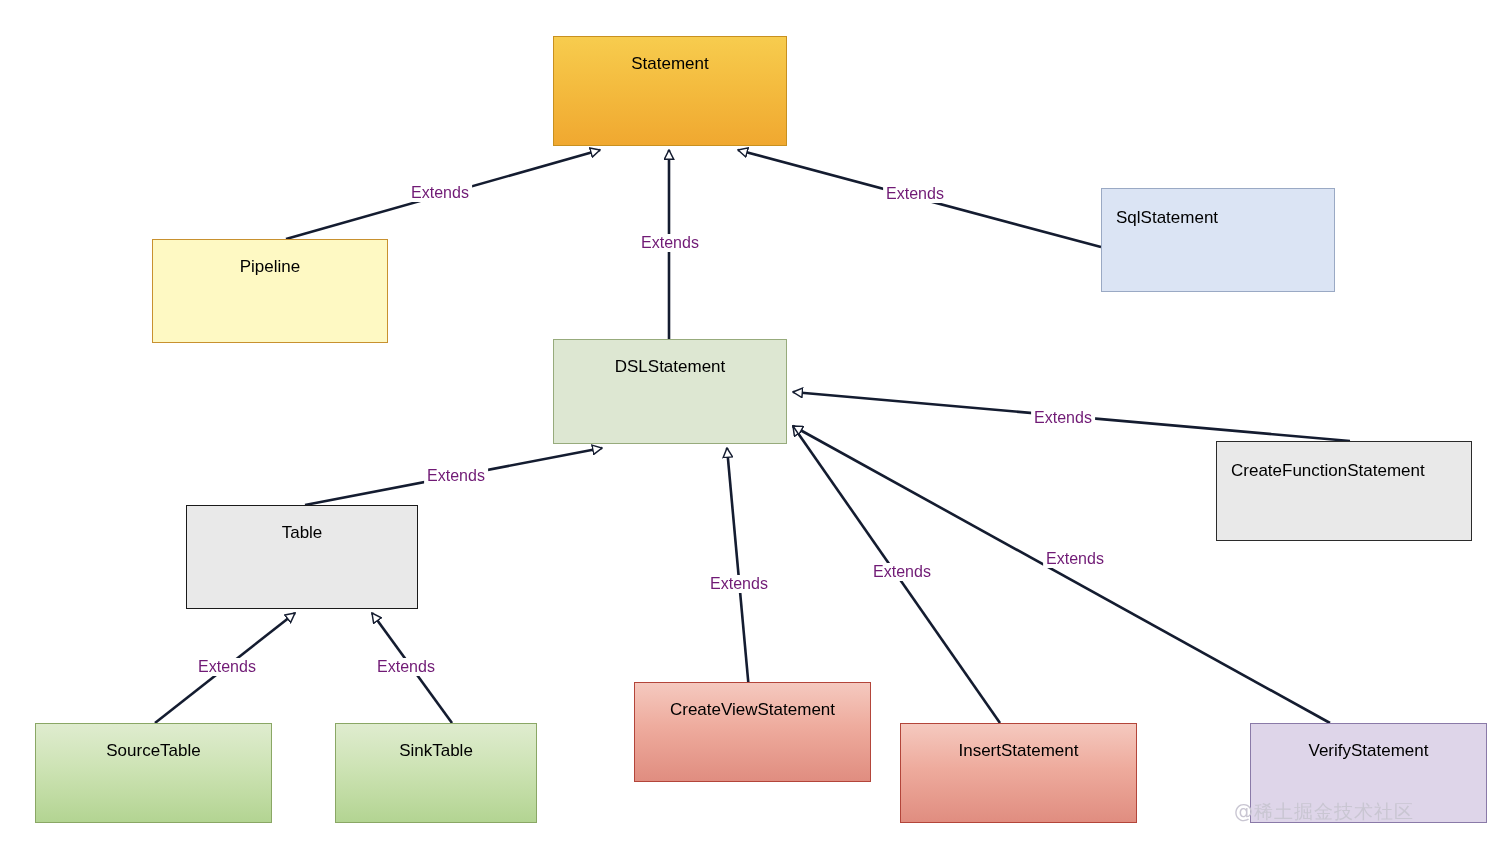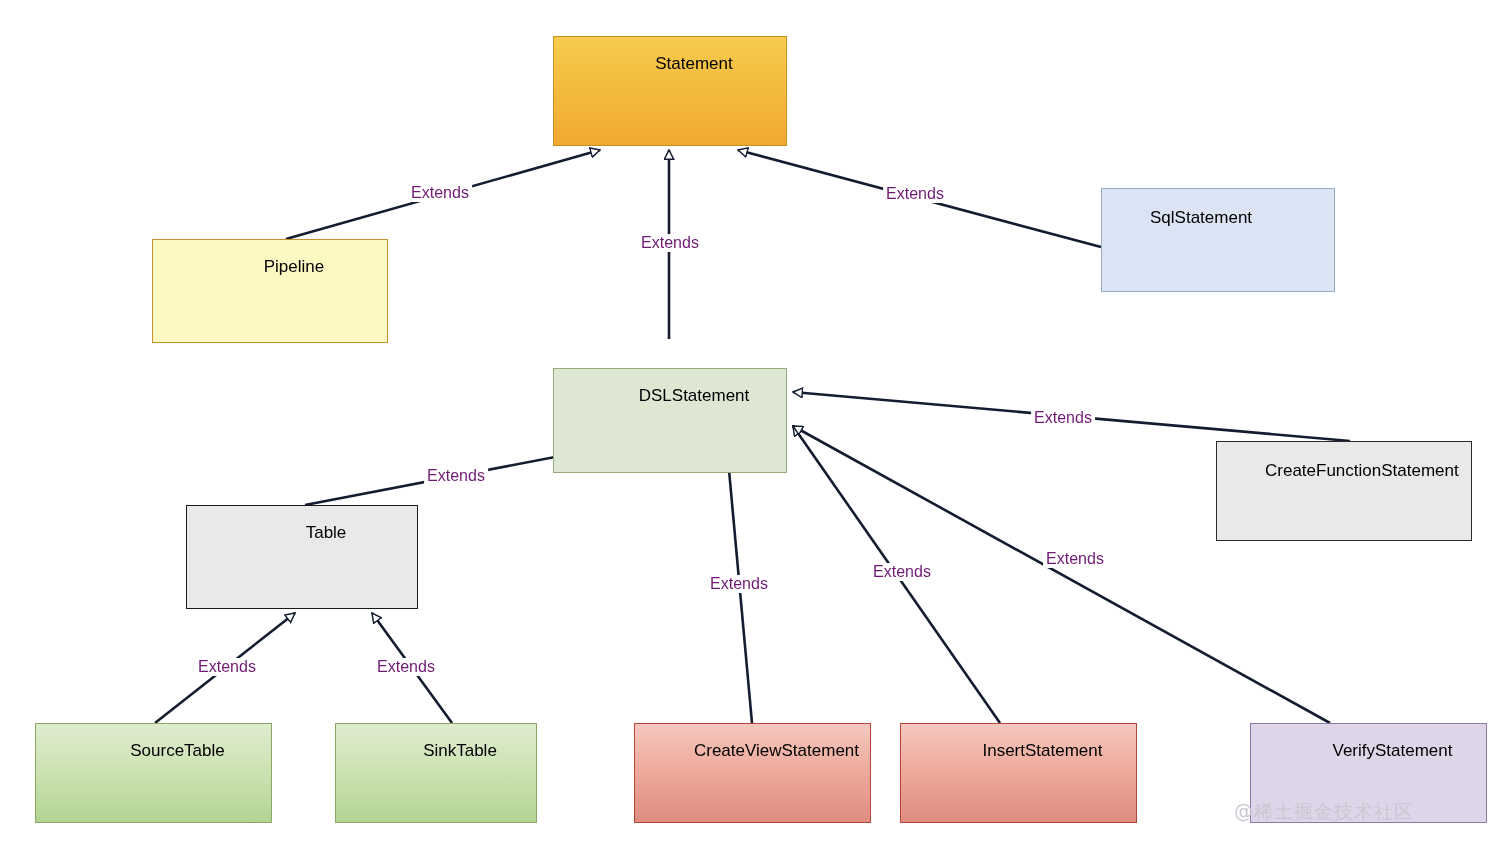--- a/index.html
+++ b/index.html
@@ -32,29 +32,29 @@
     border-style: solid;
     border-width: 1px;
     display: block;
   }
   .node .node-label {
     display: block;
     font-size: 17px;
     color: #000000;
     line-height: 1;
     white-space: nowrap;
-    padding-left: 48px;
   }
   .node.center-label .node-label {
     text-align: center;
     padding-top: 18px;
   }
   .node.left-label .node-label {
     text-align: left;
     padding-top: 20px;
+    padding-left: 14px;
   }
   
   .fill-orange {
     background: linear-gradient(180deg, #f7cc4e 0%, #f4bc3f 45%, #f0a830 100%);
     border-color: #c8901f;
   }
   .fill-peach {
     background: #fef9c3;
     border-color: #c8912f;
   }
@@ -135,36 +135,36 @@
   <div id="nodes">
       <div class="node fill-orange center-label" style="left: 553px; top: 36px; width: 234px; height: 110px;">
         <span class="node-label">Statement</span>
       </div>
       <div class="node fill-peach center-label" style="left: 152px; top: 239px; width: 236px; height: 104px;">
         <span class="node-label">Pipeline</span>
       </div>
       <div class="node fill-blue left-label" style="left: 1101px; top: 188px; width: 234px; height: 104px;">
         <span class="node-label">SqlStatement</span>
       </div>
-      <div class="node fill-green-flat center-label" style="left: 553px; top: 339px; width: 234px; height: 105px; margin-top: 29px;">
+      <div class="node fill-green-flat center-label" style="left: 553px; top: 339px; width: 234px; height: 105px;">
         <span class="node-label">DSLStatement</span>
       </div>
       <div class="node fill-gray center-label" style="left: 186px; top: 505px; width: 232px; height: 104px;">
         <span class="node-label">Table</span>
       </div>
       <div class="node fill-gray-soft left-label" style="left: 1216px; top: 441px; width: 256px; height: 100px;">
         <span class="node-label">CreateFunctionStatement</span>
       </div>
       <div class="node fill-green-grad center-label" style="left: 35px; top: 723px; width: 237px; height: 100px;">
         <span class="node-label">SourceTable</span>
       </div>
       <div class="node fill-green-grad center-label" style="left: 335px; top: 723px; width: 202px; height: 100px;">
         <span class="node-label">SinkTable</span>
       </div>
-      <div class="node fill-red-grad center-label" style="left: 634px; top: 723px; width: 237px; height: 100px;">
+      <div class="node fill-red-grad center-label" style="left: 634px; top: 682px; width: 237px; height: 100px;">
         <span class="node-label">CreateViewStatement</span>
       </div>
       <div class="node fill-red-grad center-label" style="left: 900px; top: 723px; width: 237px; height: 100px;">
         <span class="node-label">InsertStatement</span>
       </div>
       <div class="node fill-purple center-label" style="left: 1250px; top: 723px; width: 237px; height: 100px;">
         <span class="node-label">VerifyStatement</span>
       </div>
     </div>
 

